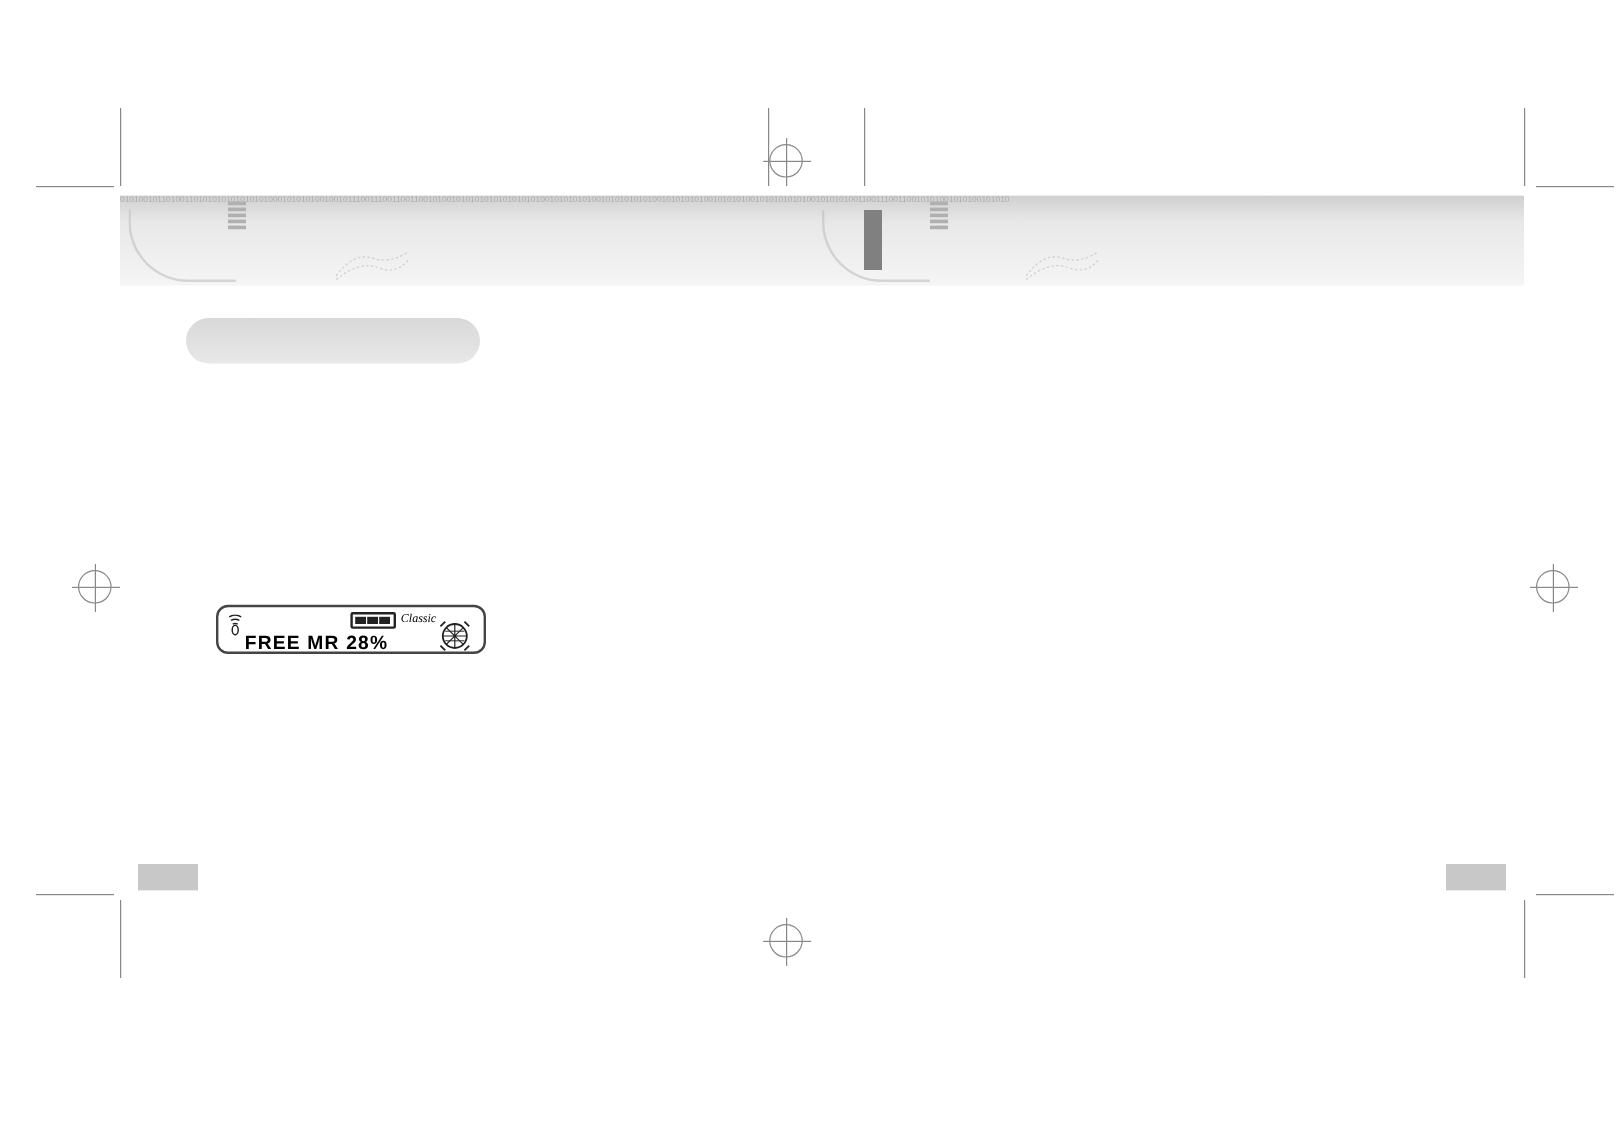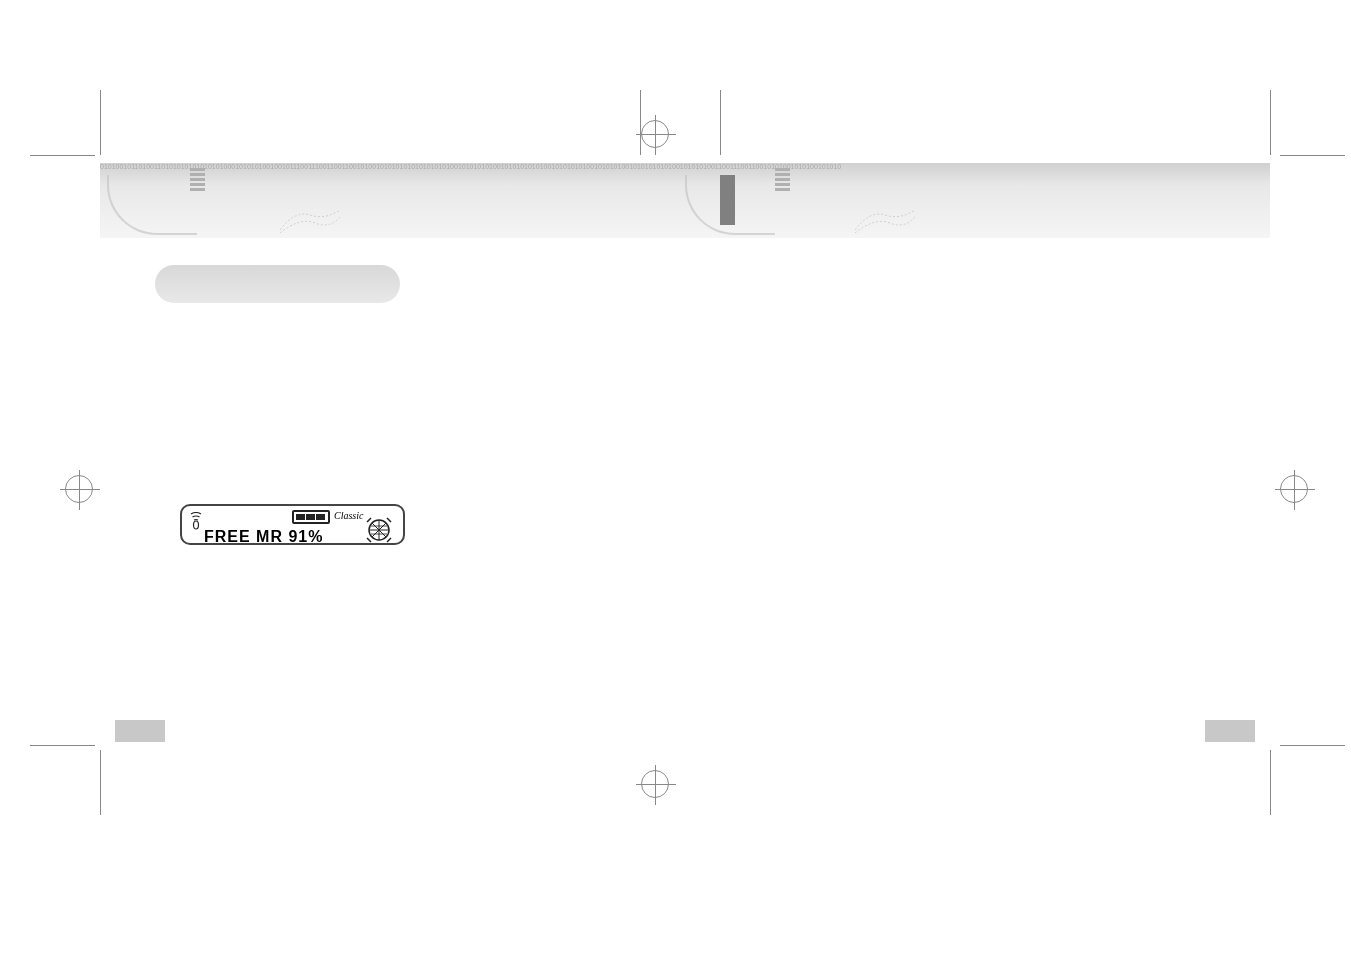--- a/index.html
+++ b/index.html
@@ -321,21 +321,21 @@
     </svg>
   </div>
   <div class="lcd-battery">
     <div class="lcd-battery-fill">
       <span></span>
         <span></span>
         <span></span>
     </div>
   </div>
   <div class="lcd-classic">Classic</div>
-  <div class="lcd-text">FREE  MR  91%</div>
+  <div class="lcd-text">FREE  MR  28%</div>
   <div class="lcd-icon-right">
     <svg width="32" height="32" viewBox="0 0 32 32">
       <circle cx="16" cy="16" r="10" stroke="#222" stroke-width="1.5" fill="none"></circle>
       <path d="M 6 16 L 26 16 M 16 6 L 16 26 M 9 9 L 23 23 M 23 9 L 9 23" stroke="#222" stroke-width="1"></path>
       <path d="M 8 12 L 24 12 M 8 20 L 24 20" stroke="#222" stroke-width="0.8"></path>
       <path d="M 4 8 L 8 4 M 24 4 L 28 8 M 28 24 L 24 28 M 8 28 L 4 24" stroke="#222" stroke-width="1.5"></path>
     </svg>
   </div>
 </div>
 

